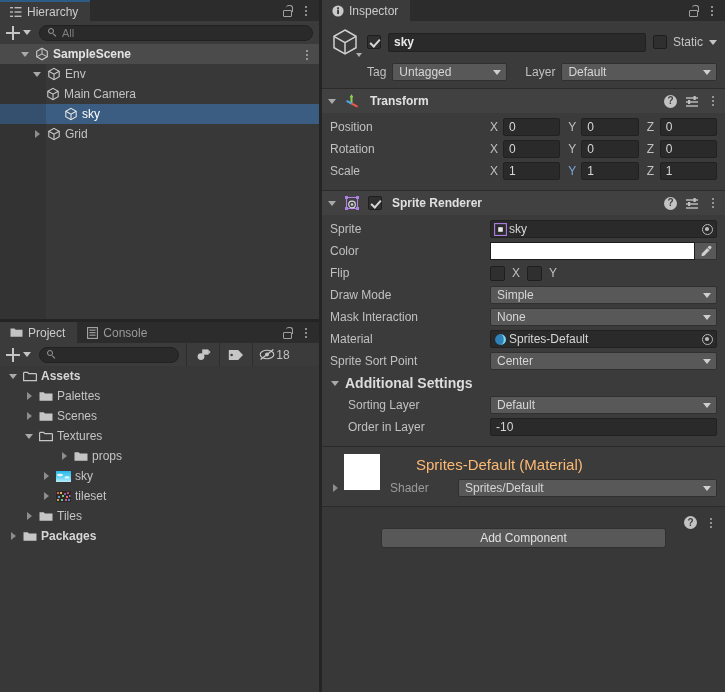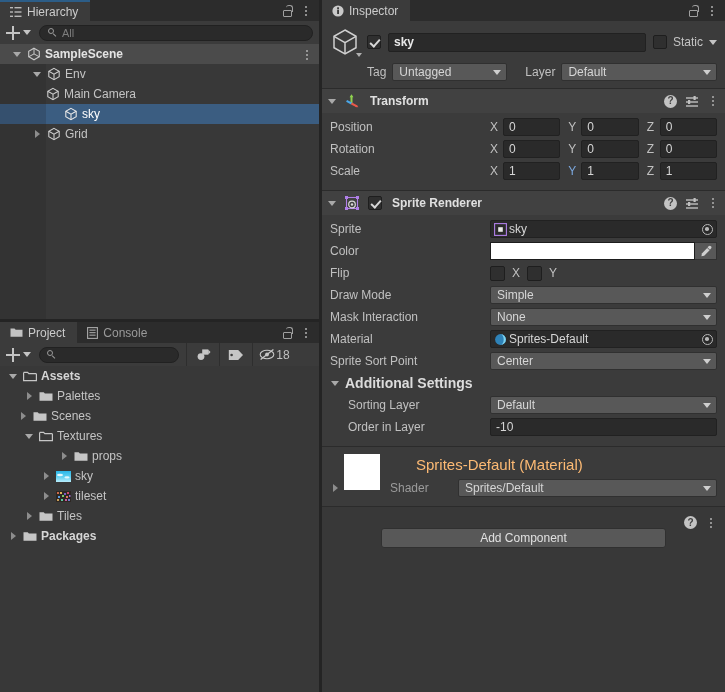--- a/index.html
+++ b/index.html
@@ -163,21 +163,21 @@
       <div class="searchbox">
         <span class="magnifier"></span>
         <span>All</span>
       </div>
     </div>
 
     <div class="h-body">
       <div class="h-gutter"></div>
 
       <div class="hrow scene">
-        <div class="content" style="padding-left:12px;">
+        <div class="content" style="padding-left:20px;">
           <span class="foldarrow open"></span>
           <span class="unityicon">
             <svg width="14" height="14" viewBox="0 0 14 14">
                 <path d="M7 1.2 L12.3 4.2 L12.3 9.8 L7 12.8 L1.7 9.8 L1.7 4.2 Z" fill="none" stroke="#c9c9c9" stroke-width="1.1"></path>
                 <path d="M7 1.2 L7 6.9 M7 6.9 L12.3 9.8 M7 6.9 L1.7 9.8" stroke="#c9c9c9" stroke-width="1" fill="none"></path>
               </svg>
           </span>
           <span>SampleScene</span>
         </div>
         <span class="kebab">
@@ -323,21 +323,21 @@
       <div class="prow" style="padding-left:24px;">
         <span class="foldarrow closed"></span>
         <span class="foldericon">
           <svg width="14" height="11" viewBox="0 0 14 11">
               <path d="M0.5 1.3 h4.2 l1.2 1.3 h7.6 v7.2 h-13 z" fill="#c6c6c6"></path>
             </svg>
         </span>
         <span>Palettes</span>
       </div>
 
-      <div class="prow" style="padding-left:18px;">
+      <div class="prow" style="padding-left:24px;">
         <span class="foldarrow closed"></span>
         <span class="foldericon">
           <svg width="14" height="11" viewBox="0 0 14 11">
               <path d="M0.5 1.3 h4.2 l1.2 1.3 h7.6 v7.2 h-13 z" fill="#c6c6c6"></path>
             </svg>
         </span>
         <span>Scenes</span>
       </div>
 
       <div class="prow" style="padding-left:24px;">

